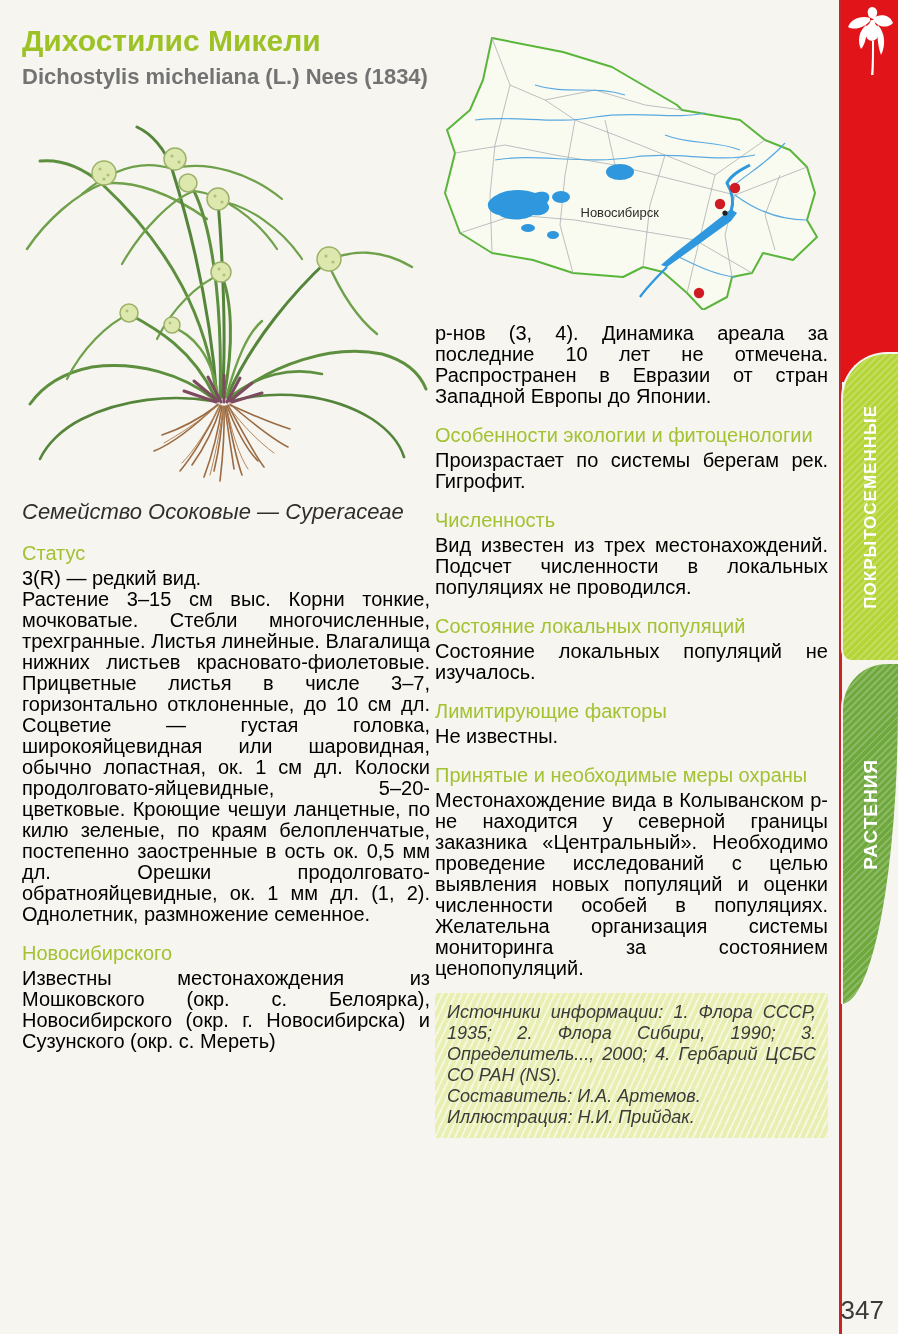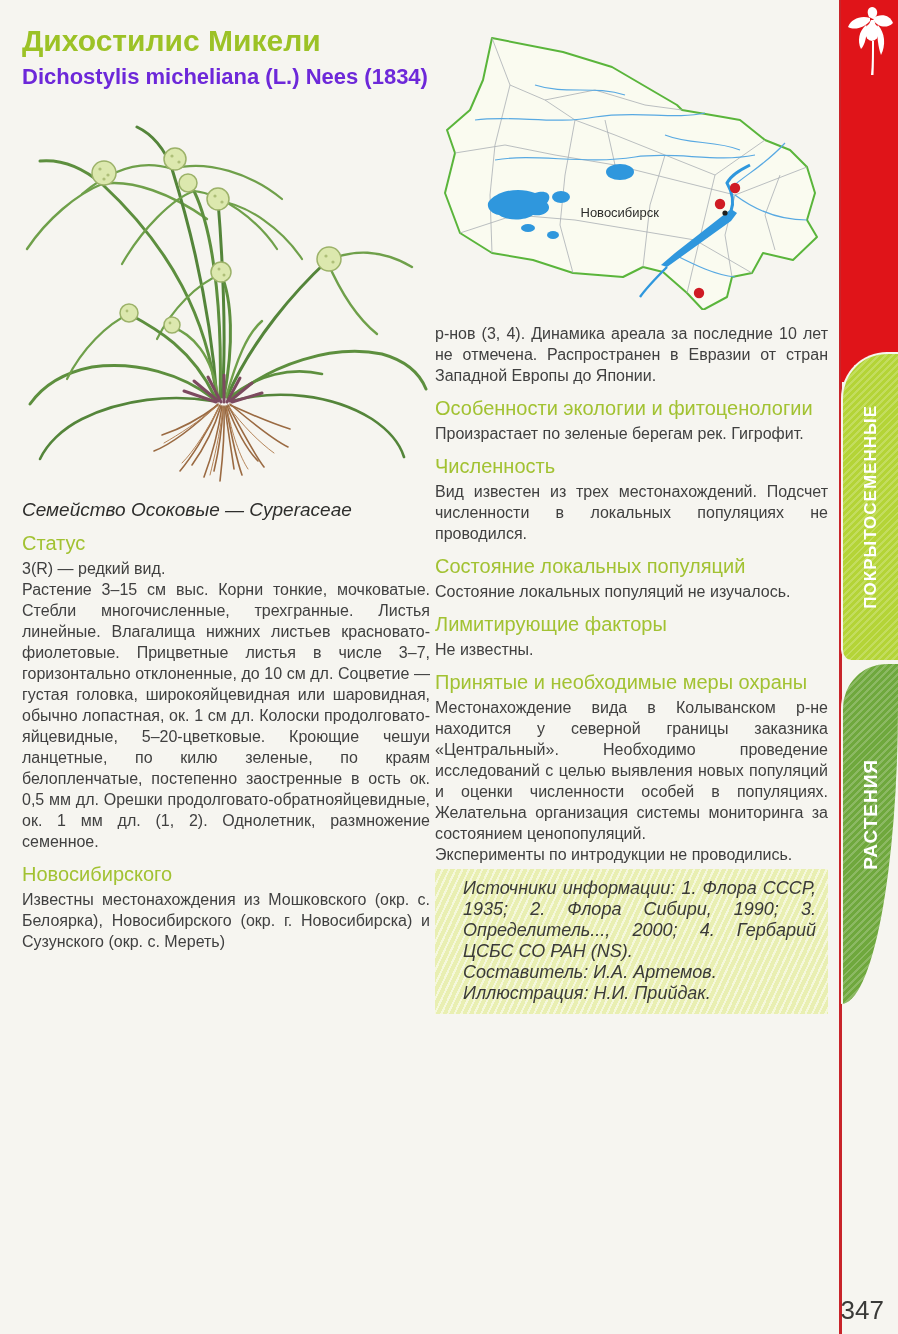--- a/index.html
+++ b/index.html
@@ -7,31 +7,31 @@
     width:898px;height:1334px;position:relative;overflow:hidden;
     background:#f6f5f0;
     font-family:"Liberation Sans", sans-serif;
     color:#3a3a38;
   }
   .page{position:absolute;inset:0;border-radius:24px;}
 
   
   .col-left{position:absolute;left:22px;top:24px;width:408px;}
   .title-ru{font-size:30px;line-height:34px;font-weight:bold;color:#9cc226;margin:0;}
-  .title-la{font-size:22px;line-height:28px;font-weight:bold;color:#6d28d9;margin:5px 0 0 0;}
+  .title-la{font-size:22px;line-height:28px;font-weight:bold;color:#737373;margin:5px 0 0 0;}
   .plant{display:block;margin-top:8px;}
-  .family{font-style:italic;font-size:19px;margin-top:12px;color:#2e2e2c;}
-  .sec-h{font-size:20px;line-height:24px;color:#a2c232;margin:10px 0 3px 0;font-weight:400;}
-  .body-t{font-size:16px;line-height:21px;text-align:justify;margin:0;color:#404040;}
+  .family{font-style:italic;font-size:22px;margin-top:12px;color:#2e2e2c;}
+  .sec-h{font-size:20px;line-height:24px;color:#a2c232;margin:16px 0 3px 0;font-weight:400;}
+  .body-t{font-size:20px;line-height:21px;text-align:justify;margin:0;color:#000000;}
 
   
   .col-right{position:absolute;left:435px;top:25px;width:393px;}
   .map-wrap{width:393px;height:285px;}
   .src-box{
-    margin-top:4px;padding:9px 12px 10px 28px;
+    margin-top:14px;padding:9px 12px 10px 12px;
     background:#e9efb2;
     background-image:repeating-linear-gradient(115deg, rgba(255,255,255,0.55) 0 2px, rgba(255,255,255,0) 2px 6px);
     font-style:italic;font-size:18px;line-height:21px;text-align:justify;
   }
   .src-box p{margin:0;}
 
   
   .red-line{position:absolute;left:839px;top:0;width:3px;height:1334px;background:#c8242a;}
   .red-band{position:absolute;left:841px;top:0;width:57px;height:382px;background:#e01419;}
   .leaf{
@@ -213,40 +213,39 @@
         <circle cx="285" cy="179" r="5.2"></circle>
         <circle cx="300" cy="163" r="5.2"></circle>
         <circle cx="264" cy="268" r="5.2"></circle>
       </g>
     </svg>
 
     <p class="body-t" style="margin-top:9px">р-нов (3, 4). Динамика ареала за последние 10 лет не отмечена. Распространен в Евразии от стран Западной Европы до Японии.</p>
 
     <div>
       <div class="sec-h">Особенности экологии и фитоценологии</div>
-      <p class="body-t">Произрастает по зеленые берегам рек. Гигрофит.</p>
+      <p class="body-t">Произрастает по системы берегам рек. Гигрофит.</p>
     </div>
     <div>
       <div class="sec-h">Численность</div>
       <p class="body-t">Вид известен из трех местонахождений. Подсчет численности в локальных популяциях не проводился.</p>
     </div>
     <div>
       <div class="sec-h">Состояние локальных популяций</div>
       <p class="body-t">Состояние локальных популяций не изучалось.</p>
     </div>
     <div>
       <div class="sec-h">Лимитирующие факторы</div>
       <p class="body-t">Не известны.</p>
     </div>
     <div>
       <div class="sec-h">Принятые и необходимые меры охраны</div>
       <p class="body-t">Местонахождение вида в Колыванском р-не находится у северной границы заказника «Центральный». Необходимо проведение исследований с целью выявления новых популяций и оценки численности особей в популяциях. Желательна организация системы мониторинга за состоянием ценопопуляций.</p>
     </div>
     <div>
-      <p class="body-t">Эксперименты по интродукции не проводились.</p>
     </div>
 
     <div class="src-box">
       <p>Источники информации: 1. Флора СССР, 1935; 2. Флора Сибири, 1990; 3. Определитель..., 2000; 4. Гербарий ЦСБС СО РАН (NS).</p>
       <p>Составитель: И.А. Артемов.</p>
       <p>Иллюстрация: Н.И. Прийдак.</p>
     </div>
   </div>
 
   <div class="red-line"></div>

